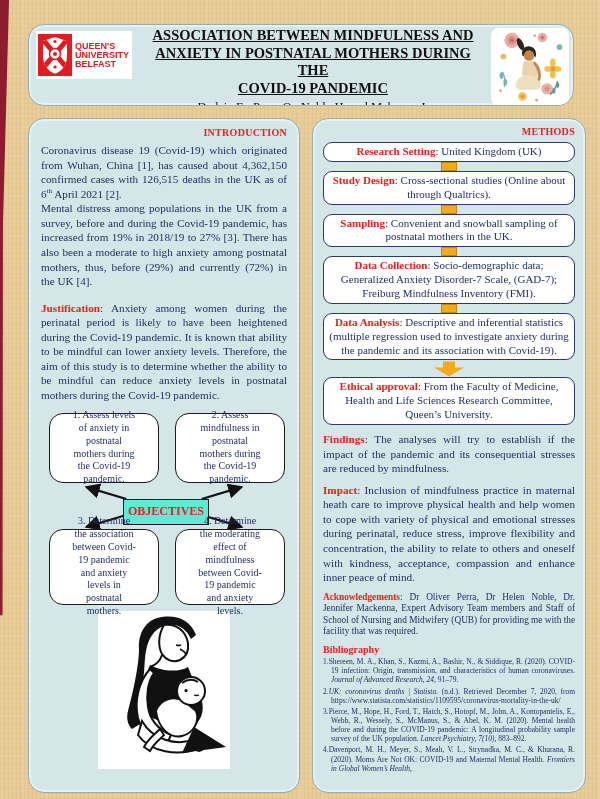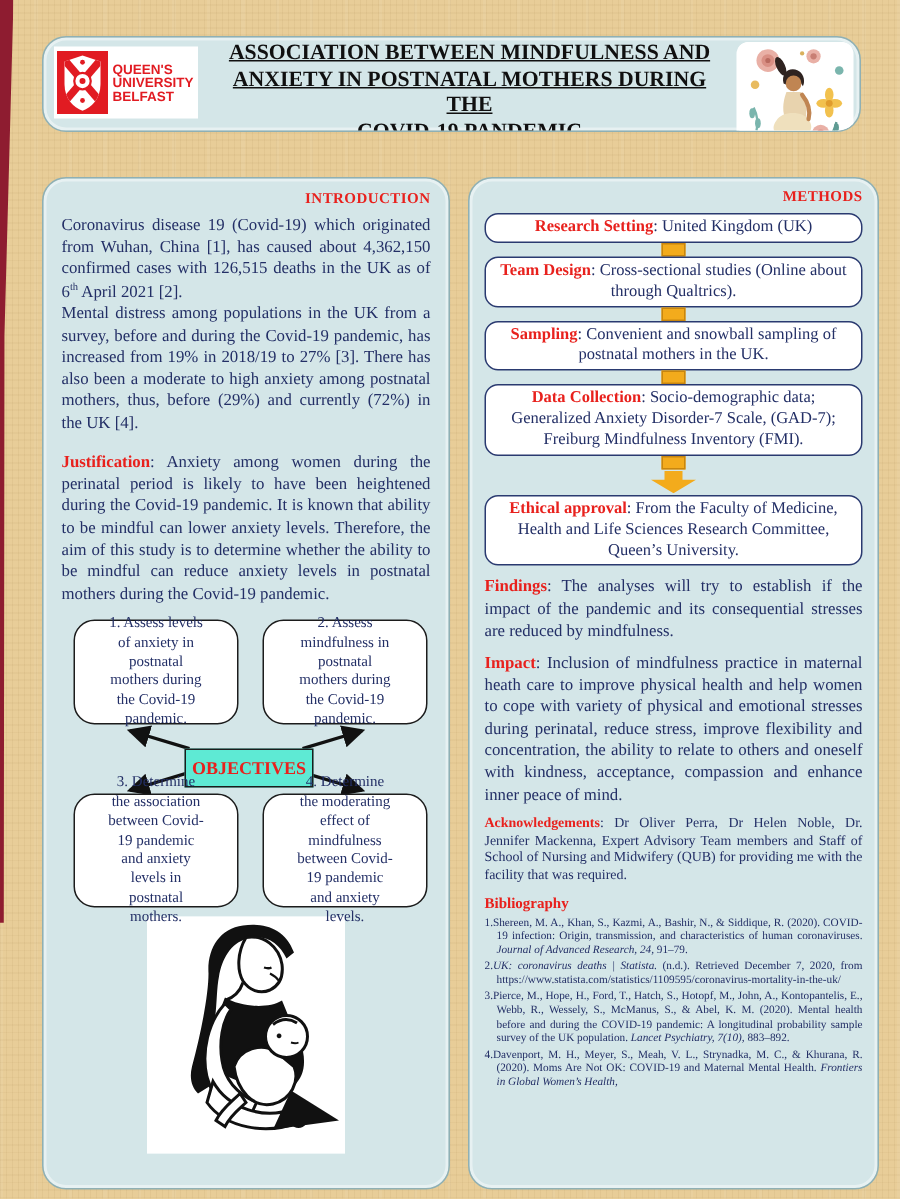--- a/index.html
+++ b/index.html
@@ -18,21 +18,21 @@
     clip-path:polygon(0 0,100% 0,33% 28%,28% 77%,0 77%);
     z-index:5;
   }
   .panel{
     position:absolute;box-sizing:border-box;
     background:#d4e6e8;
     border:1px solid #8fb0b4;border-radius:16px;
     box-shadow:inset 0 0 0 2px rgba(255,255,255,0.45);
     overflow:hidden;
   }
-  .header-panel{left:28px;top:24px;width:546px;height:64px;}
+  .header-panel{left:28px;top:24px;width:546px;height:82px;}
   .left-panel{left:28px;top:118px;width:272px;height:675px;padding:8px 12px;}
   .right-panel{left:312px;top:118px;width:274px;height:675px;padding:7px 10px;}
 
   
   .logo{position:absolute;left:7px;top:6px;width:96px;height:48px;background:#fff;display:flex;align-items:center;padding:2px;box-sizing:border-box;}
   .logo-shield{width:34px;height:42px;background:#e11b22;display:flex;align-items:center;justify-content:center;flex:0 0 auto;}
   .logo-text{font-family:"Liberation Sans",sans-serif;font-weight:bold;color:#e11b22;font-size:9px;line-height:1.0;margin-left:3px;letter-spacing:0px;}
   .title-block{position:absolute;left:112px;right:88px;top:2px;text-align:center;color:#101010;}
   .tline{display:block;font-weight:bold;text-decoration:underline;font-size:14.5px;line-height:1.22;}
   .authors{font-size:12.5px;margin-top:2px;}
@@ -229,26 +229,27 @@
     </svg>
   </div>
 </section>
 
 <section class="panel right-panel">
   <h2 class="sec-heading">METHODS</h2>
 
   <div class="mstack">
     <div class="mbox"><span class="red-label">Research Setting</span><span>: United Kingdom (UK)</span></div>
     <div class="connector"></div>
-    <div class="mbox"><span class="red-label">Team Design</span><span>: Cross-sectional studies (Online about through Qualtrics).</span></div>
+    <div class="mbox"><span class="red-label">Study Design</span><span>: Cross-sectional studies (Online about through Qualtrics).</span></div>
     <div class="connector"></div>
     <div class="mbox"><span class="red-label">Sampling</span><span>: Convenient and snowball sampling of postnatal mothers in the UK.</span></div>
     <div class="connector"></div>
     <div class="mbox"><span class="red-label">Data Collection</span><span>: Socio-demographic data; Generalized Anxiety Disorder-7 Scale, (GAD-7); Freiburg Mindfulness Inventory (FMI).</span></div>
     <div class="connector"></div>
+    <div class="mbox"><span class="red-label">Data Analysis</span><span>: Descriptive and inferential statistics (multiple regression used to investigate anxiety during the pandemic and its association with Covid-19).</span></div>
     <div class="block-arrow"></div>
     <div class="mbox"><span class="red-label">Ethical approval</span><span>: From the Faculty of Medicine, Health and Life Sciences Research Committee, Queen’s University.</span></div>
   </div>
 
   <p class="body-text findings"><span class="red-label">Findings</span><span>: The analyses will try to establish if the impact of the pandemic and its consequential stresses are reduced by mindfulness.</span></p>
 
   <p class="body-text impact"><span class="red-label">Impact</span><span>: Inclusion of mindfulness practice in maternal heath care to improve physical health and help women to cope with variety of physical and emotional stresses during perinatal, reduce stress, improve flexibility and concentration, the ability to relate to others and oneself with kindness, acceptance, compassion and enhance inner peace of mind.</span></p>
 
   <p class="body-text ack"><span class="red-label">Acknowledgements</span><span>: Dr Oliver Perra, Dr Helen Noble, Dr. Jennifer Mackenna, Expert Advisory Team members and Staff of School of Nursing and Midwifery (QUB) for providing me with the facility that was required.</span></p>
 

